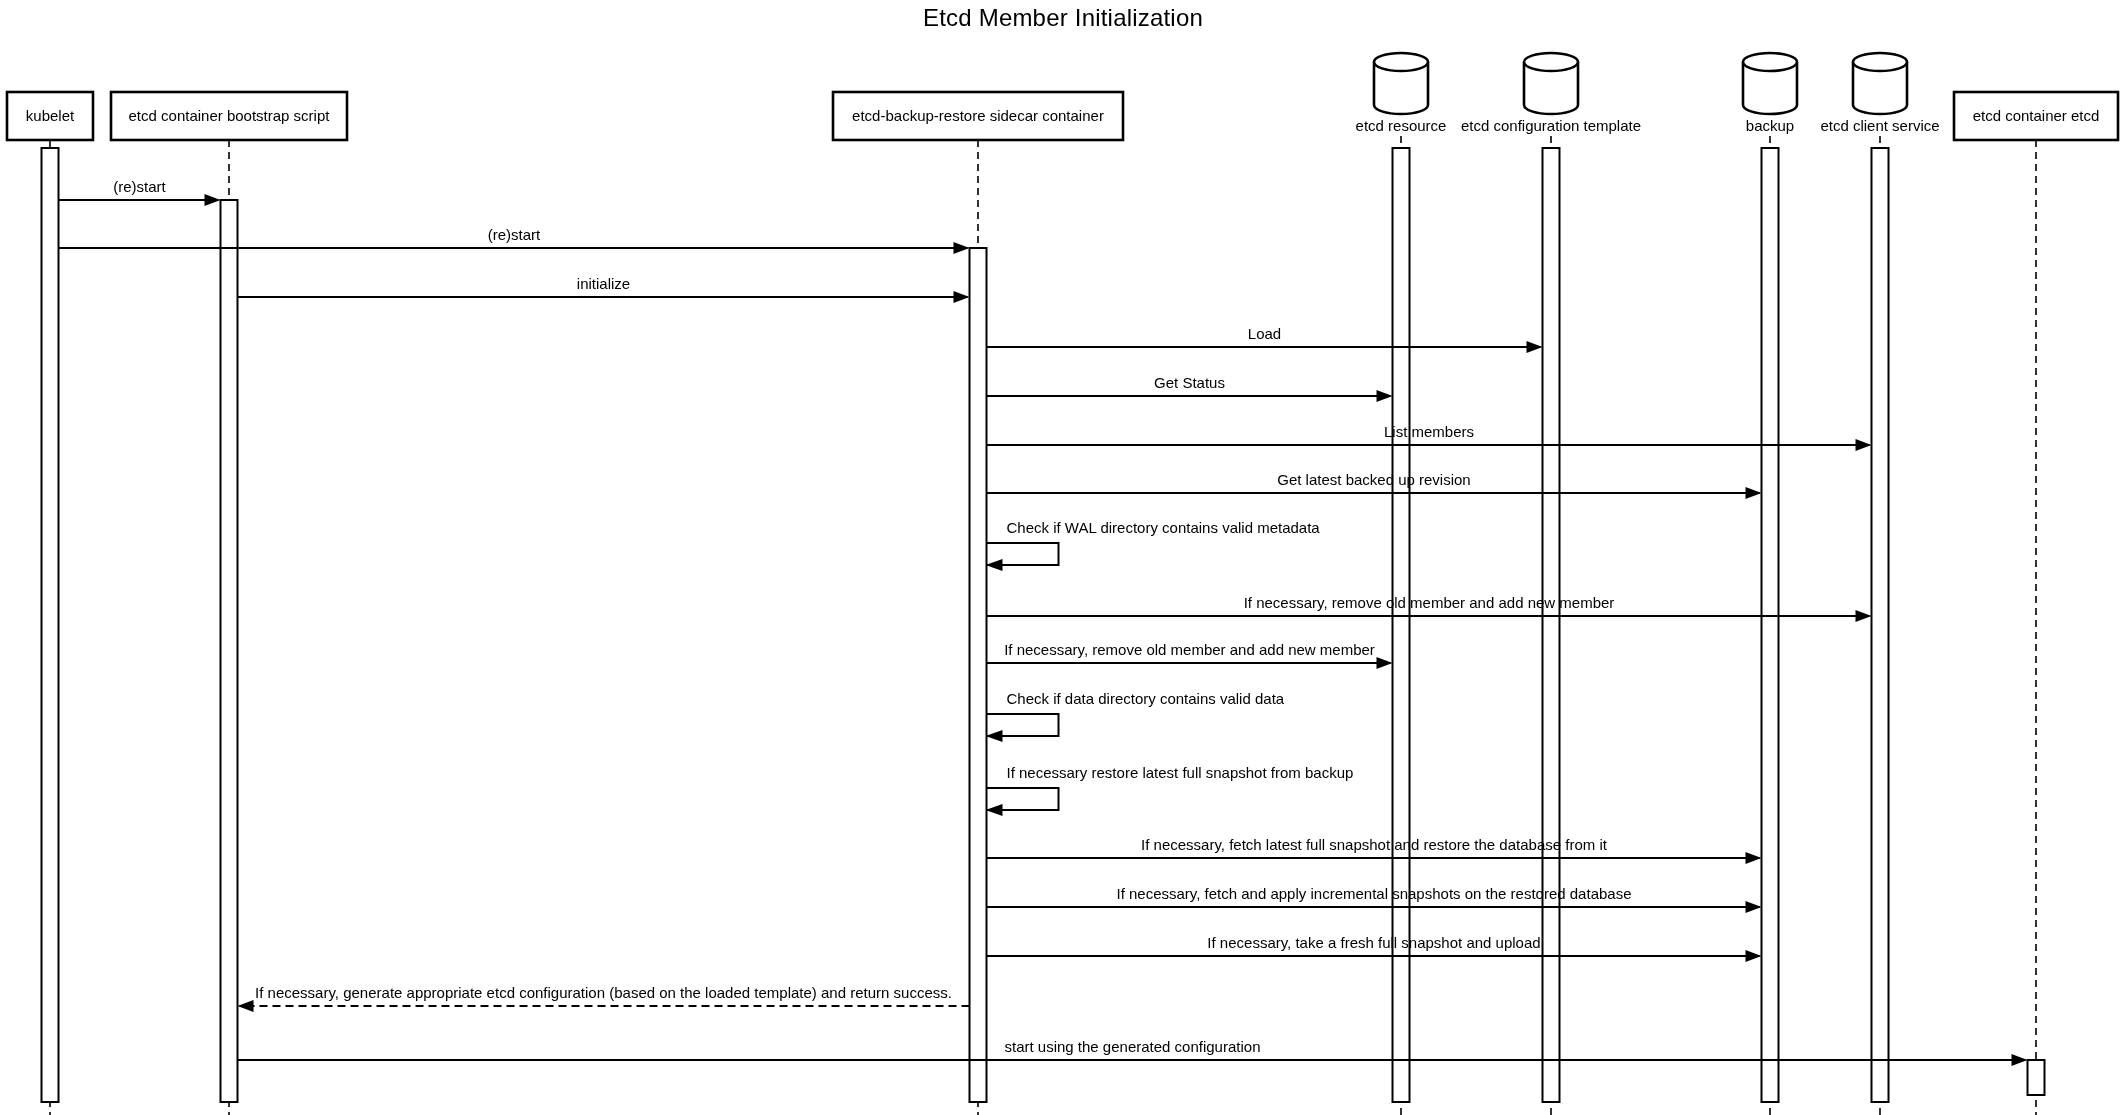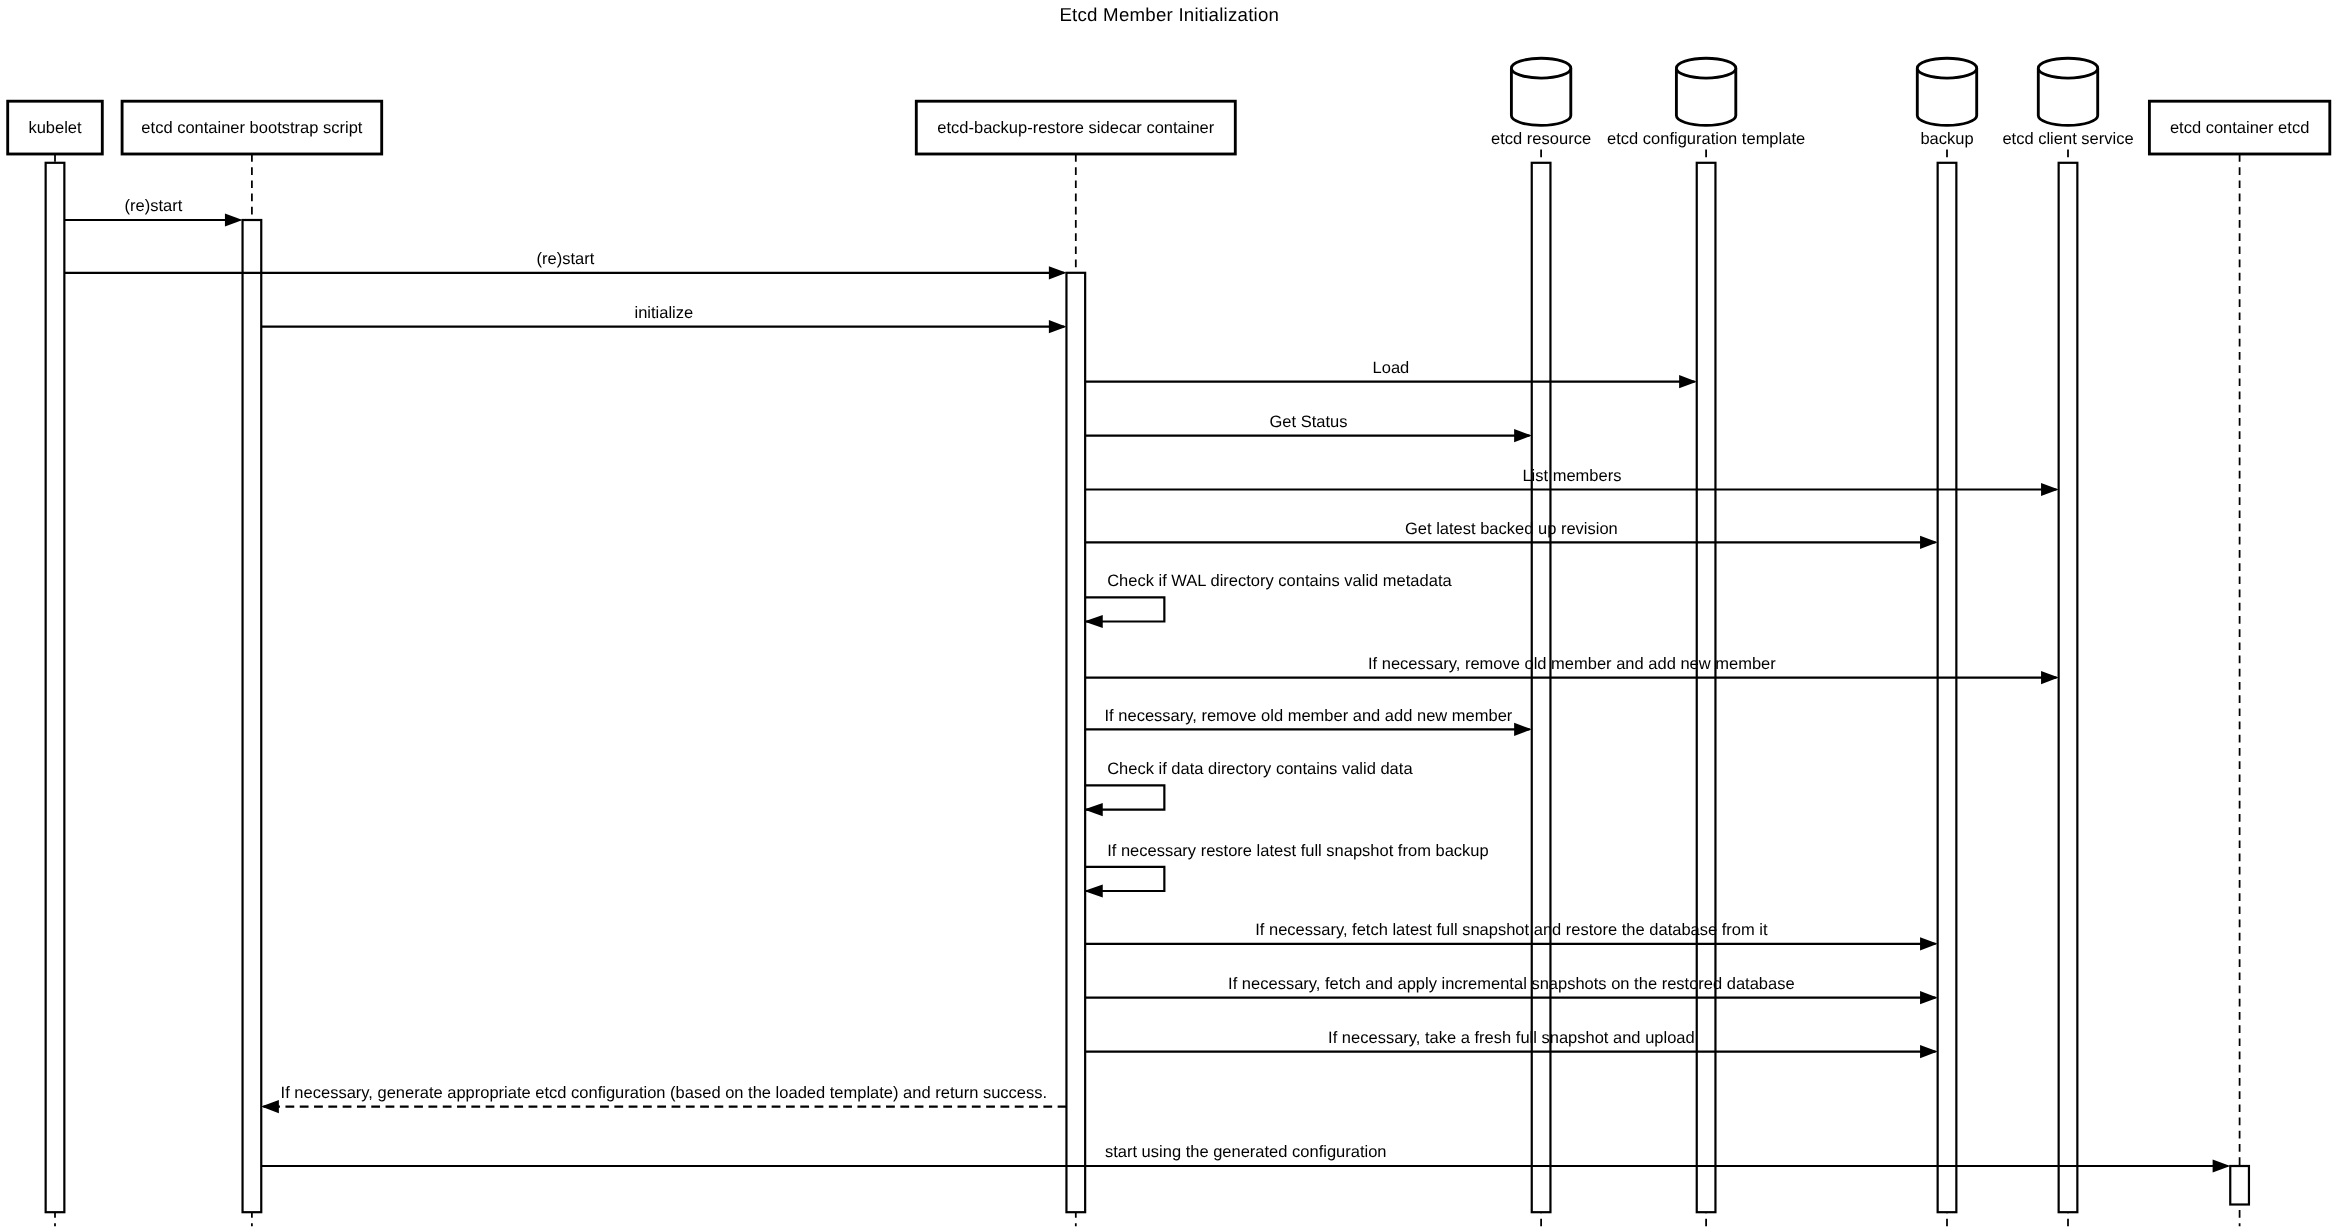--- a/index.html
+++ b/index.html
@@ -6,21 +6,21 @@
   body{
     width:2126px;height:1115px;
     background:#ffffff;
     position:relative;
     font-family:"Liberation Sans",sans-serif;
     overflow:hidden;
   }
   #diagram-title{
     position:absolute;top:4px;left:0;width:2126px;
     text-align:center;
-    font-size:17px;color:#000;
+    font-size:24px;color:#000;
     letter-spacing:0.2px;
   }
   #diagram-svg{position:absolute;top:0;left:0;}
   #diagram-svg text{
     font-family:"Liberation Sans",sans-serif;
     font-size:15px;
     fill:#000;
   }
 </style>
 </head>

